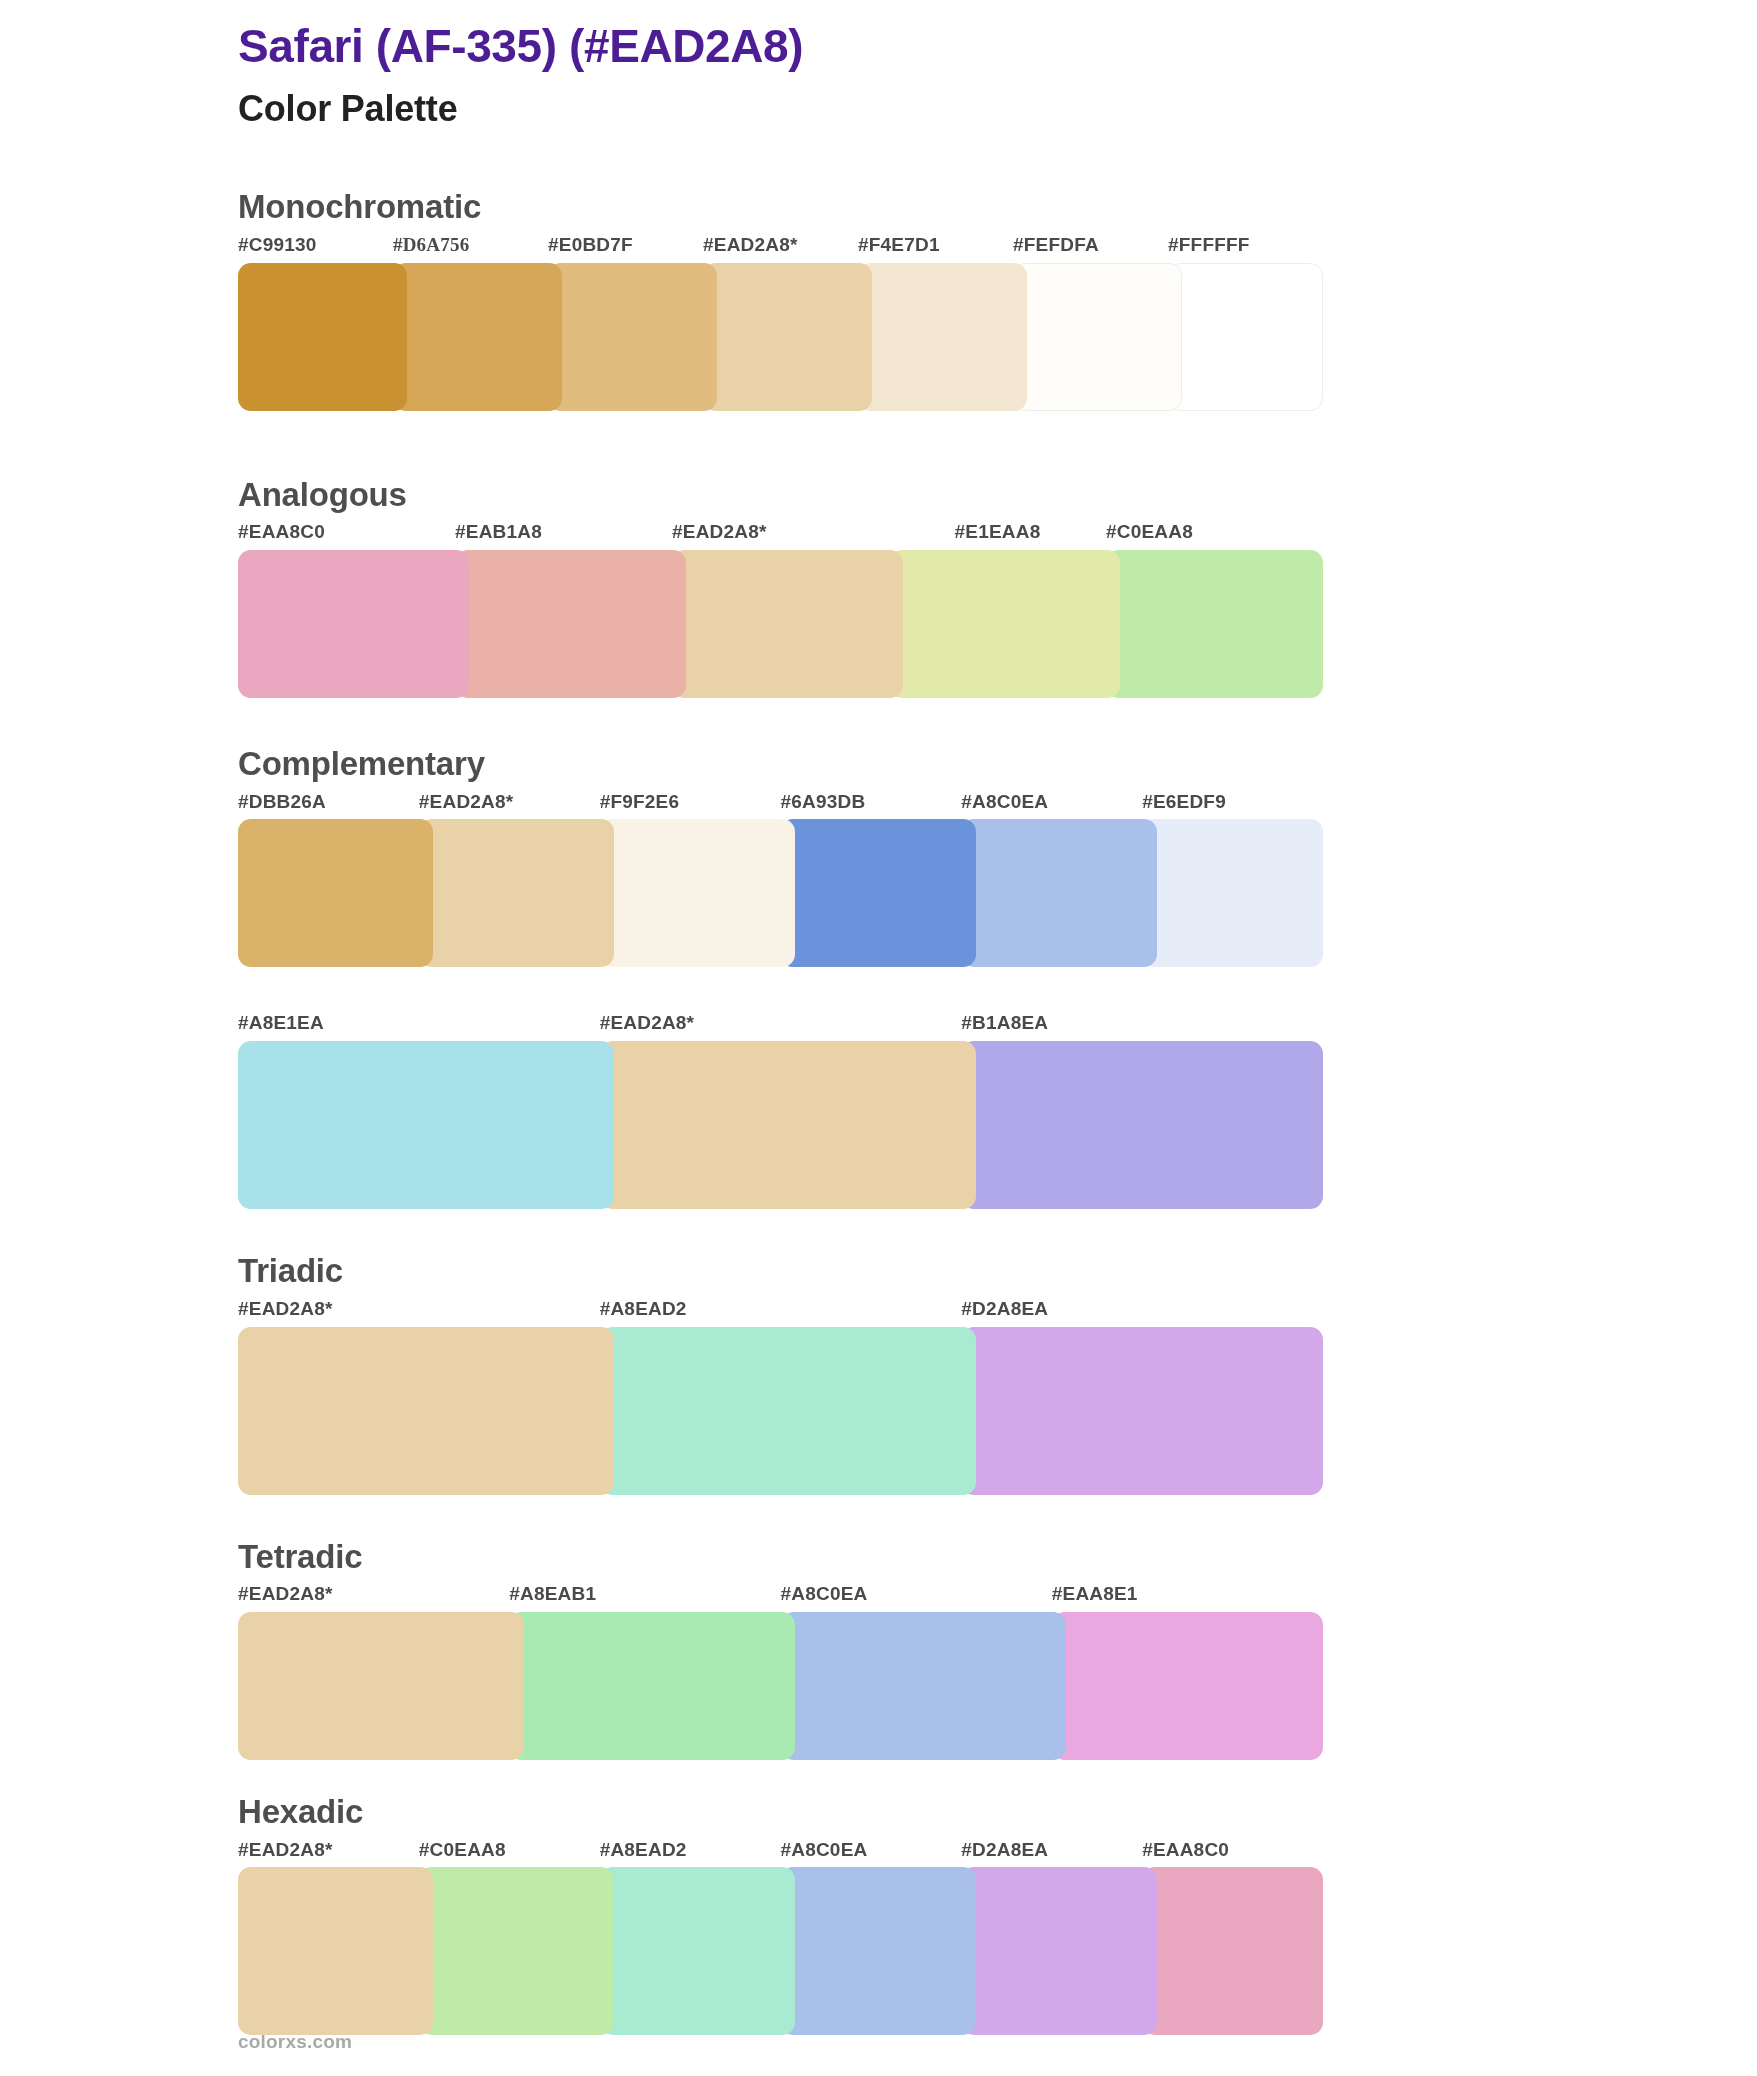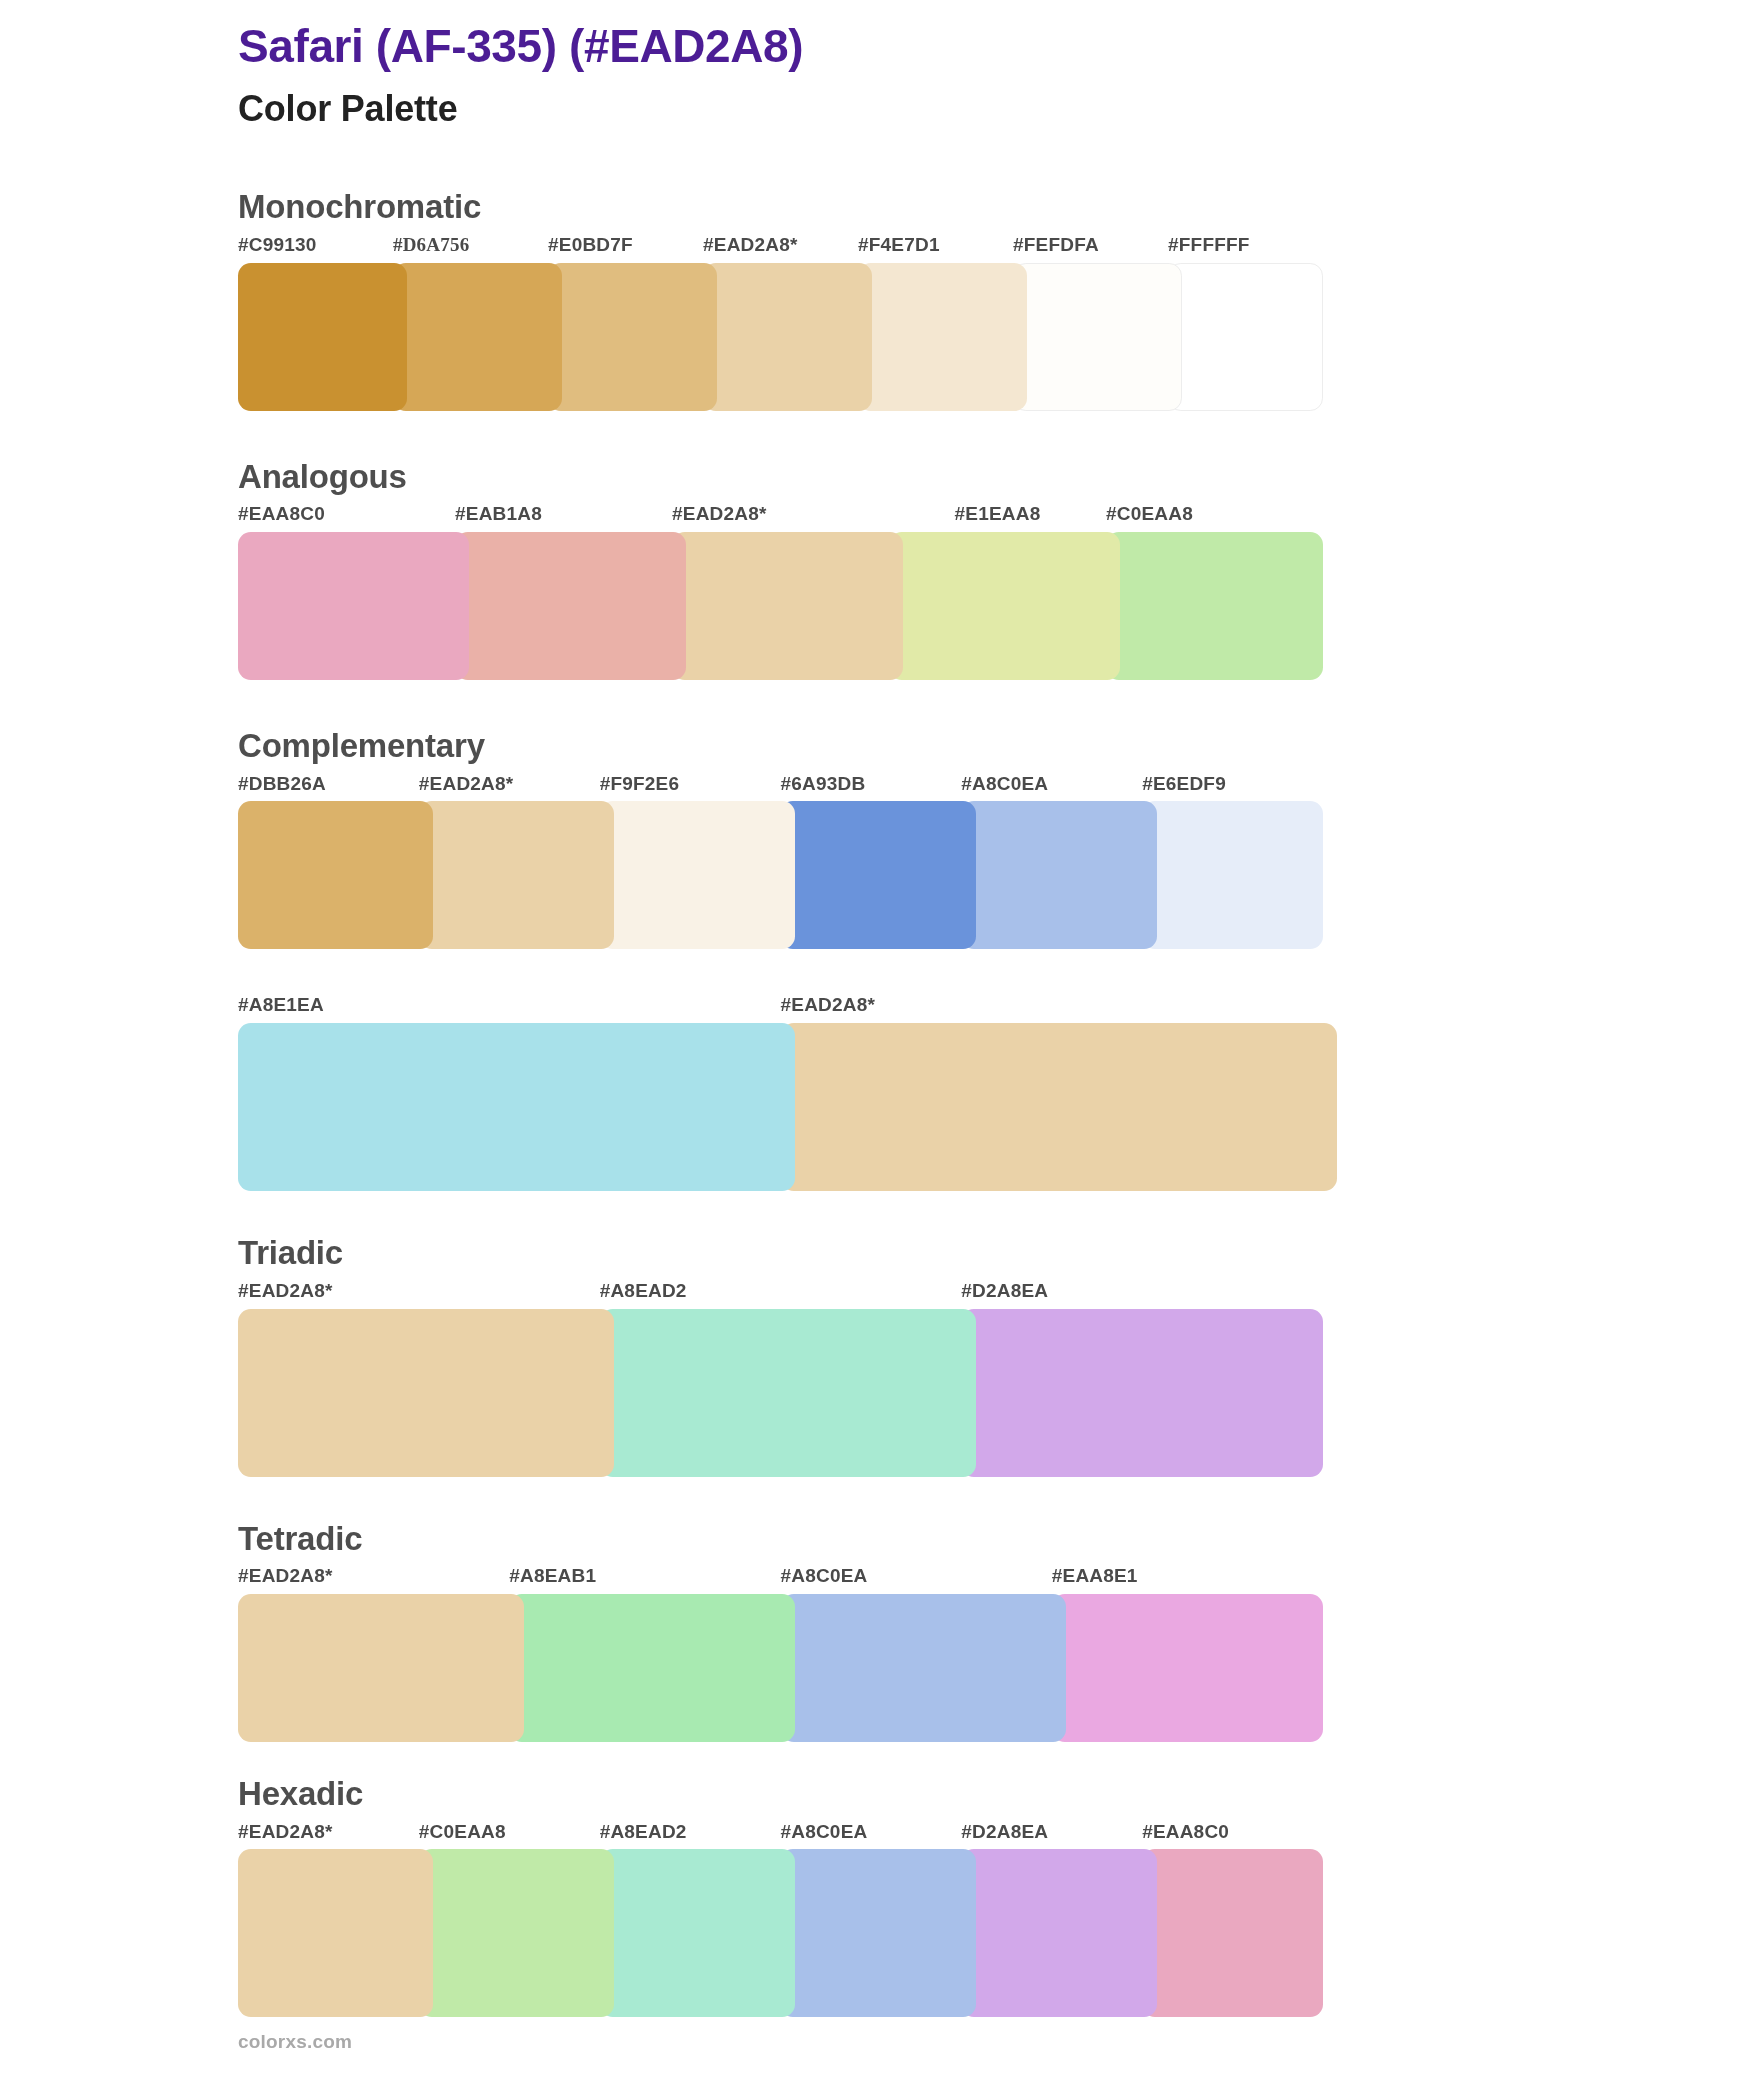--- a/index.html
+++ b/index.html
@@ -84,21 +84,21 @@
 
   
   .sec-mono .swatch-chip   { height: 148px; }
   .sec-analog .swatch-chip { height: 148px; }
   .sec-comp .swatch-chip   { height: 148px; }
   .sec-split .swatch-chip  { height: 168px; }
   .sec-tri .swatch-chip    { height: 168px; }
   .sec-tetra .swatch-chip  { height: 148px; }
   .sec-hexa .swatch-chip   { height: 168px; }
 
-  .sec-mono   { margin-bottom: 46px; }
+  .sec-mono   { margin-bottom: 64px; }
   .sec-analog { margin-bottom: 46px; }
   .sec-comp   { margin-bottom: 46px; }
   .sec-split  { margin-bottom: 42px; }
   .sec-tri    { margin-bottom: 42px; }
   .sec-tetra  { margin-bottom: 32px; }
   .sec-hexa   { margin-bottom: 0; }
 
   .footer {
     position: absolute;
     left: 238px;
@@ -212,20 +212,24 @@
       <div class="section sec-split">
         <div class="swatch-row">
           <div class="swatch-cell" style="flex: 1 1 0px;">
             <div class="swatch-label">#A8E1EA</div>
             <div class="swatch-chip" style="background: rgb(168, 225, 234); margin-right: -14.4px; position: relative; z-index: 3;"></div>
           </div>
           <div class="swatch-cell" style="flex: 1 1 0px;">
             <div class="swatch-label">#EAD2A8*</div>
             <div class="swatch-chip" style="background: rgb(234, 210, 168); margin-right: -14.4px; position: relative; z-index: 2;"></div>
           </div>
+          <div class="swatch-cell" style="flex: 1 1 0px;">
+            <div class="swatch-label">#B1A8EA</div>
+            <div class="swatch-chip" style="background: rgb(177, 168, 234);"></div>
+          </div>
         </div>
       </div>
       <div class="section sec-tri">
         <div class="section-title">Triadic</div>
         <div class="swatch-row">
           <div class="swatch-cell" style="flex: 1 1 0px;">
             <div class="swatch-label">#EAD2A8*</div>
             <div class="swatch-chip" style="background: rgb(234, 210, 168); margin-right: -14.4px; position: relative; z-index: 3;"></div>
           </div>
           <div class="swatch-cell" style="flex: 1 1 0px;">

